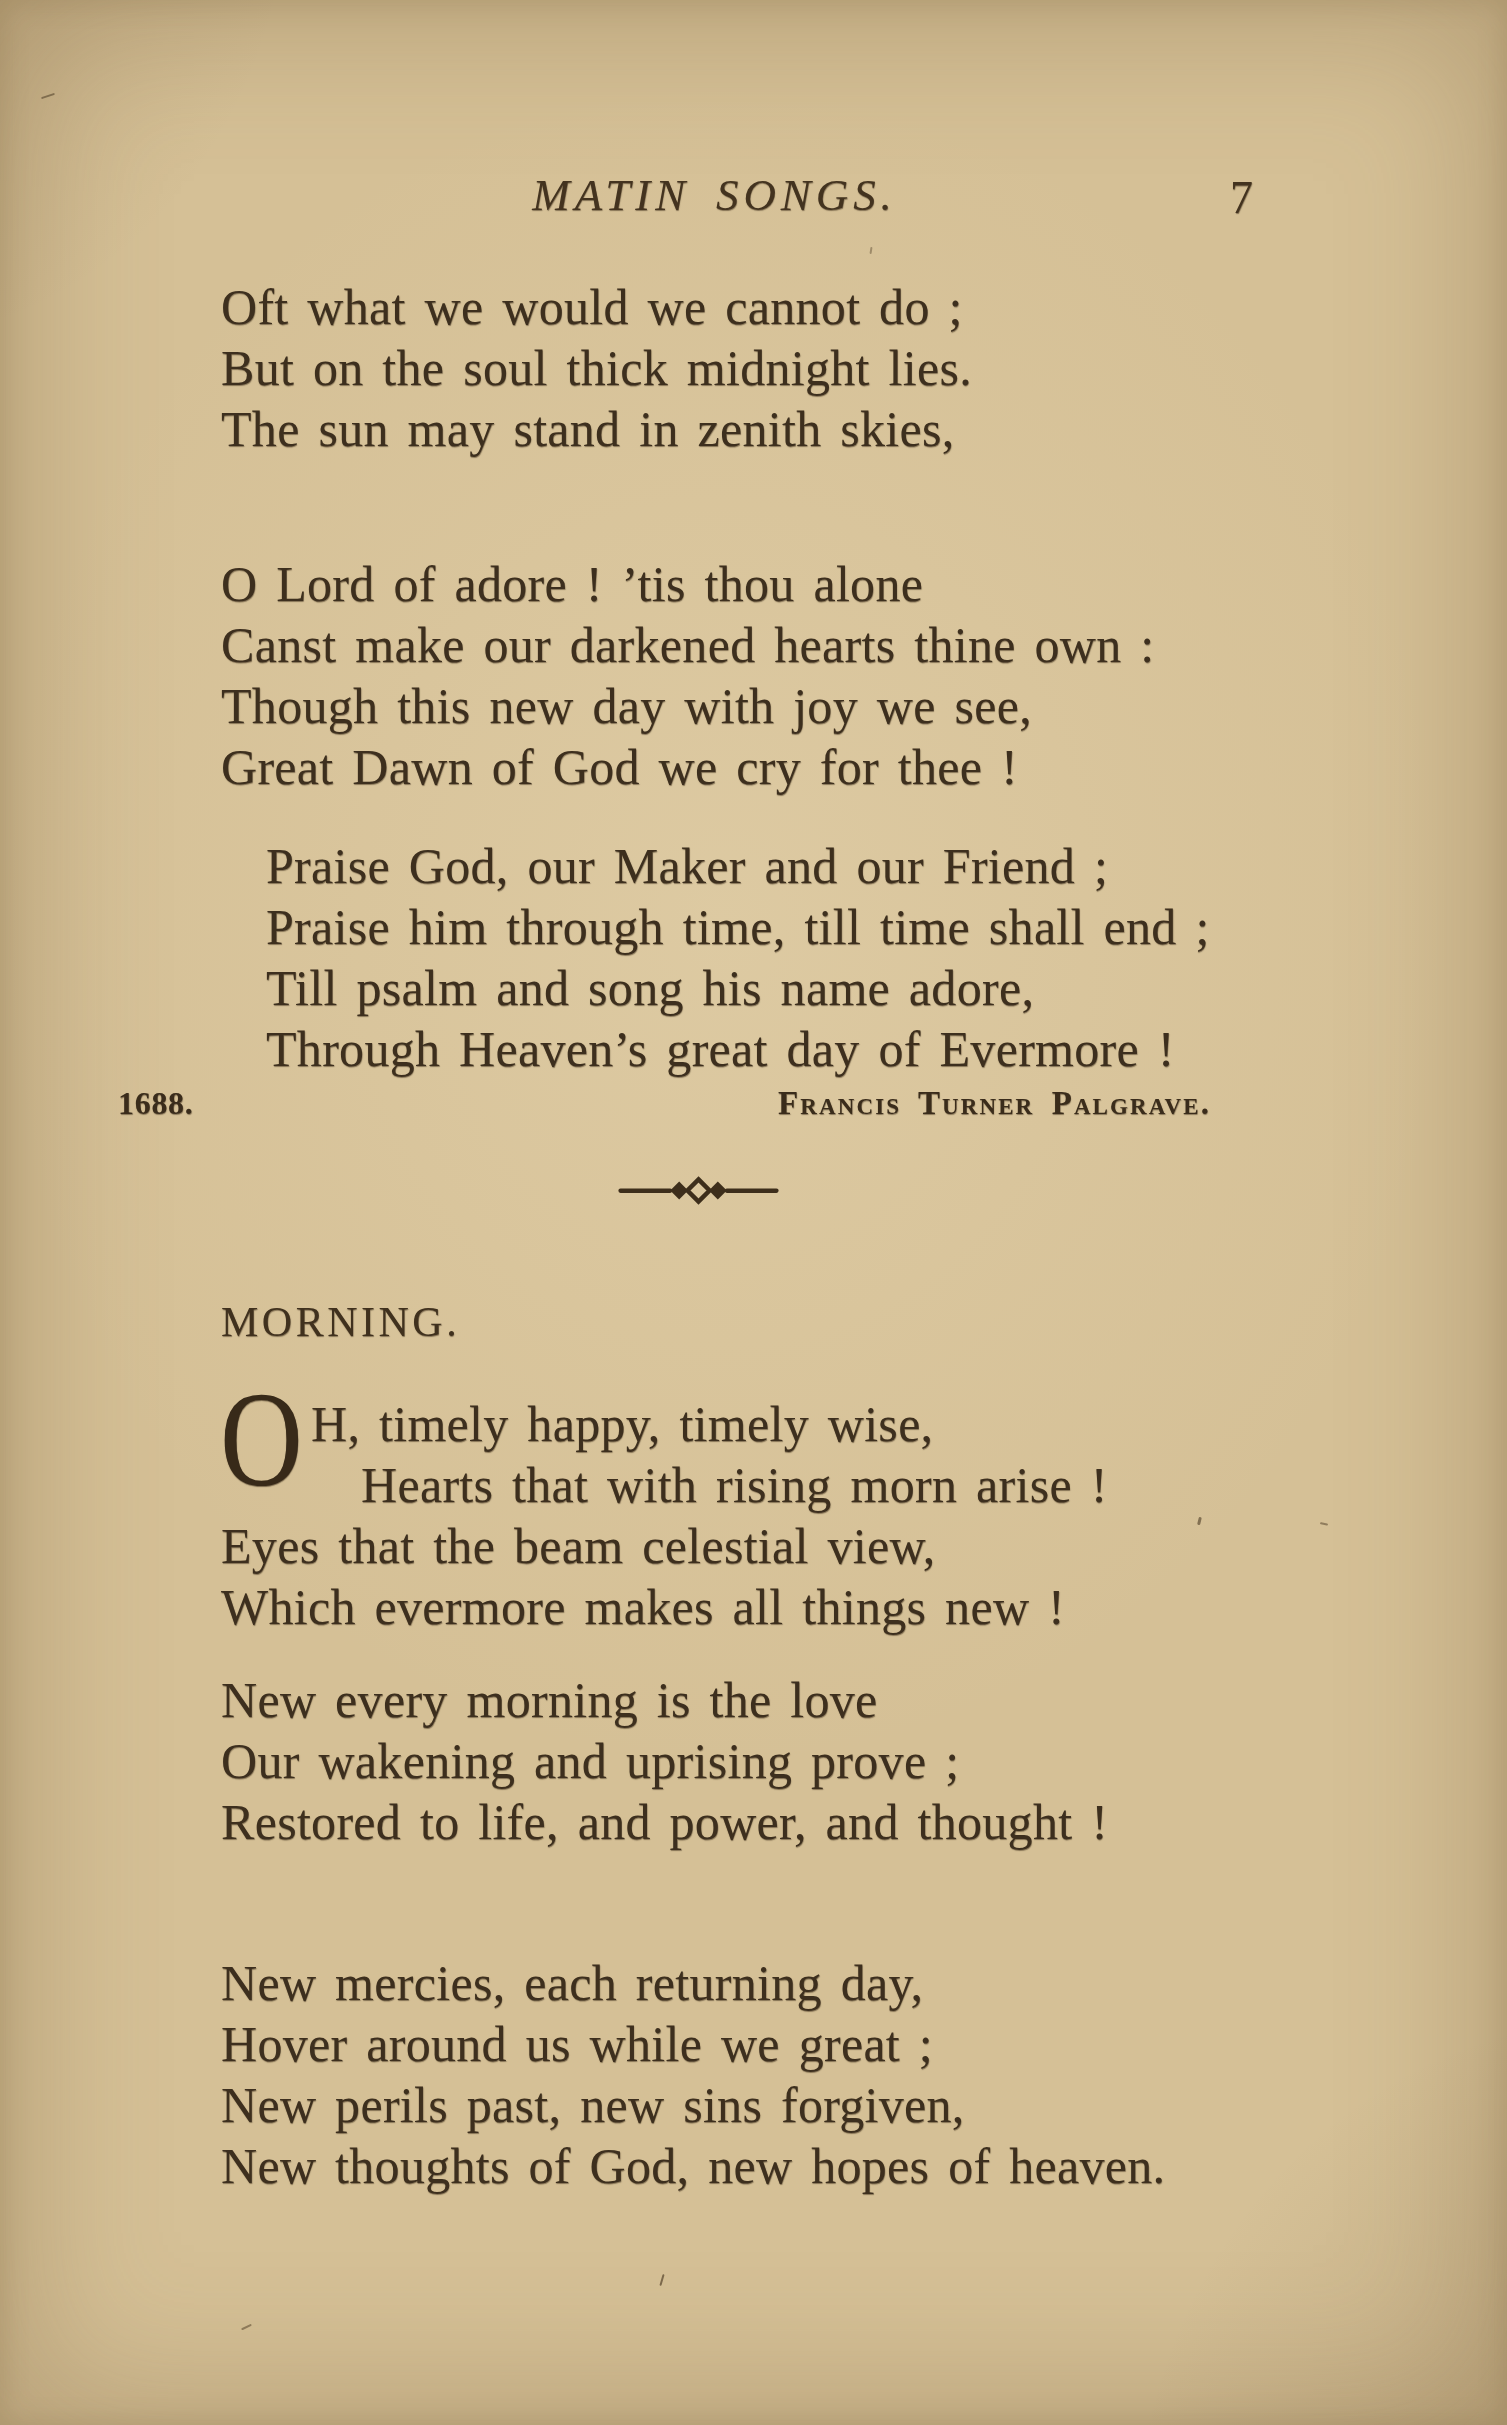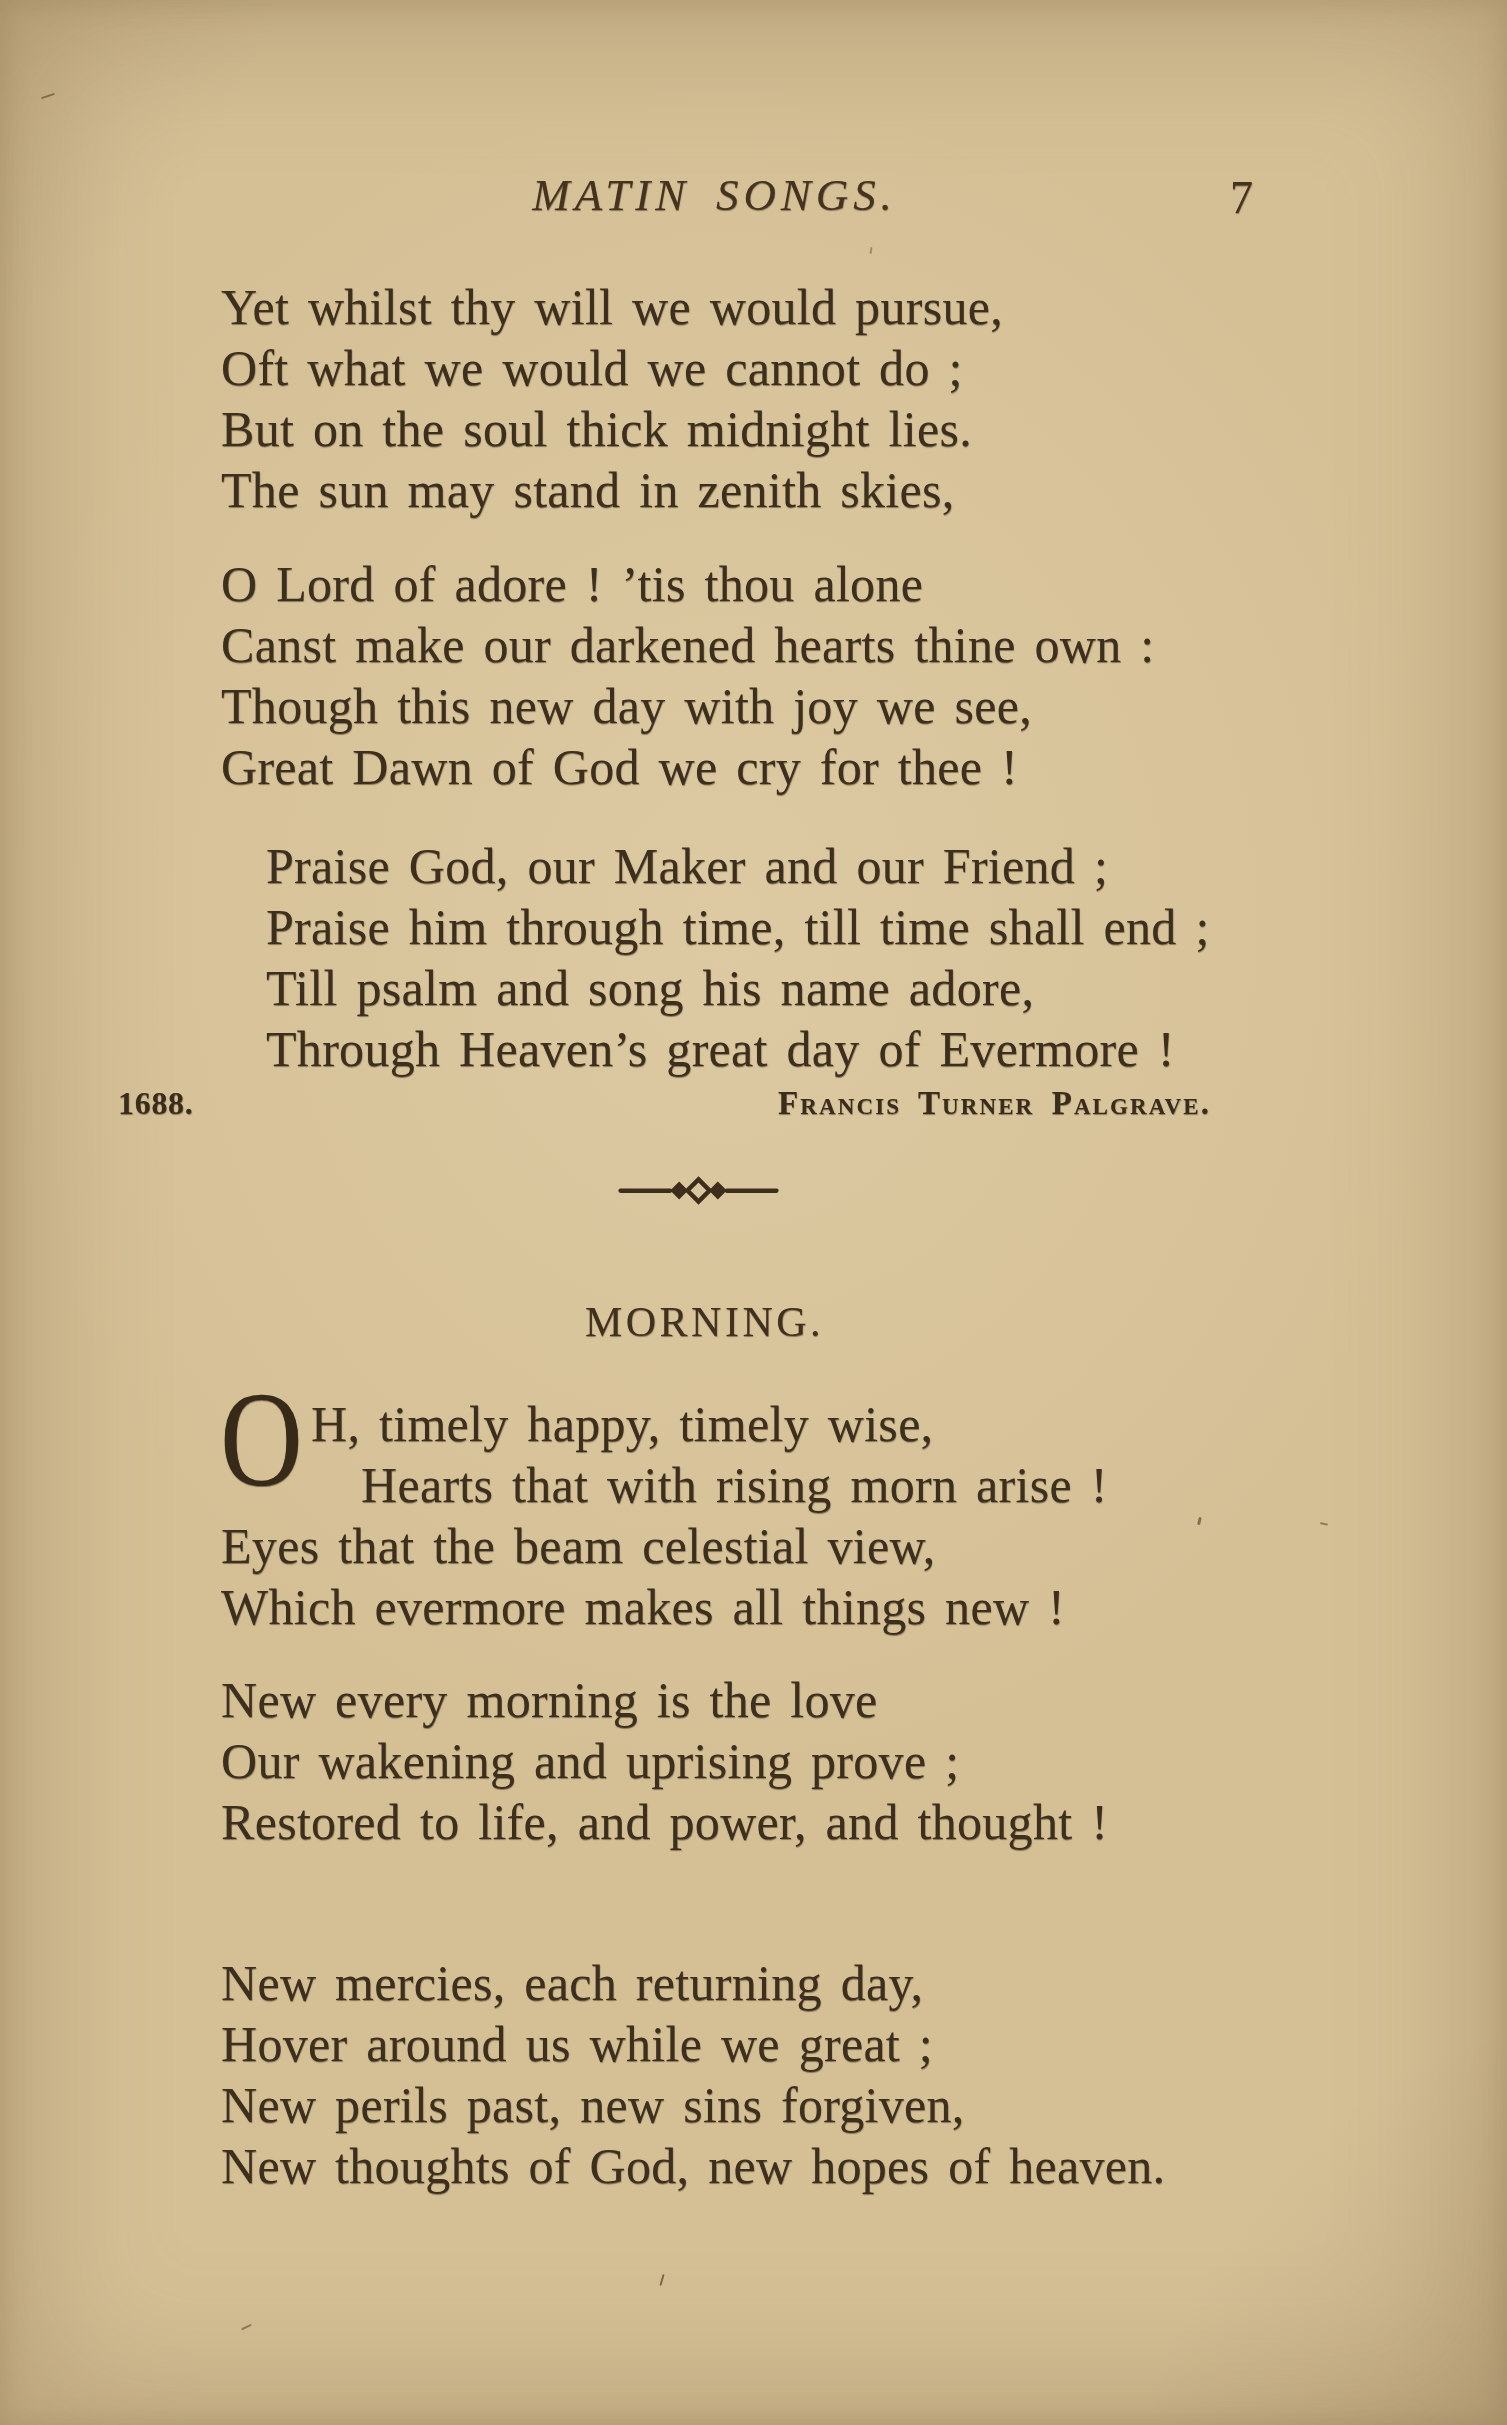--- a/index.html
+++ b/index.html
@@ -44,21 +44,21 @@
     left:118px; width:1093px; top:1085px;
     display:flex; justify-content:space-between; align-items:baseline;gap:44px;
   }
   .credit-date{ font-size:32px; letter-spacing:0.7px; color:#3a2c1b; font-weight:700;}
   .credit-author{
     font-size:33px; font-variant:small-caps; letter-spacing:2.1px;
     word-spacing:7px; color:#3a2c1b; font-weight:700;
   }
   .poem-title{
     left:221px; width:967px; top:1297px;
-    text-align:center;
+    text-align:left;
     font-size:42px; line-height:50px;
     letter-spacing:3.5px;
     color:#40311e;
   }
   .drop-cap{
     left:220px; top:1372px;
     font-size:135px; line-height:135px;
     display:inline-block;
     transform:scaleX(0.85); transform-origin:left top;
     color:#382a19;
@@ -76,21 +76,20 @@
 </style>
 </head>
 <body>
 
 <div class="page">
 
   <div class="abs running-head softink">MATIN SONGS.</div>
   <div class="abs page-number softink">7</div>
 
   <div class="abs stanza softink" id="p1s1" style="top:277px;">
-    <div class="vline">Yet whilst thy will we would pursue,</div>
     <div class="vline">Oft what we would we cannot do ;</div>
     <div class="vline">But on the soul thick midnight lies.</div>
     <div class="vline">The sun may stand in zenith skies,</div>
   </div>
 
   <div class="abs stanza softink" id="p1s2" style="top:554px;">
     <div class="vline">O Lord of adore ! ’tis thou alone</div>
     <div class="vline">Canst make our darkened hearts thine own :</div>
     <div class="vline">Though this new day with joy we see,</div>
     <div class="vline">Great Dawn of God we cry for thee !</div>

